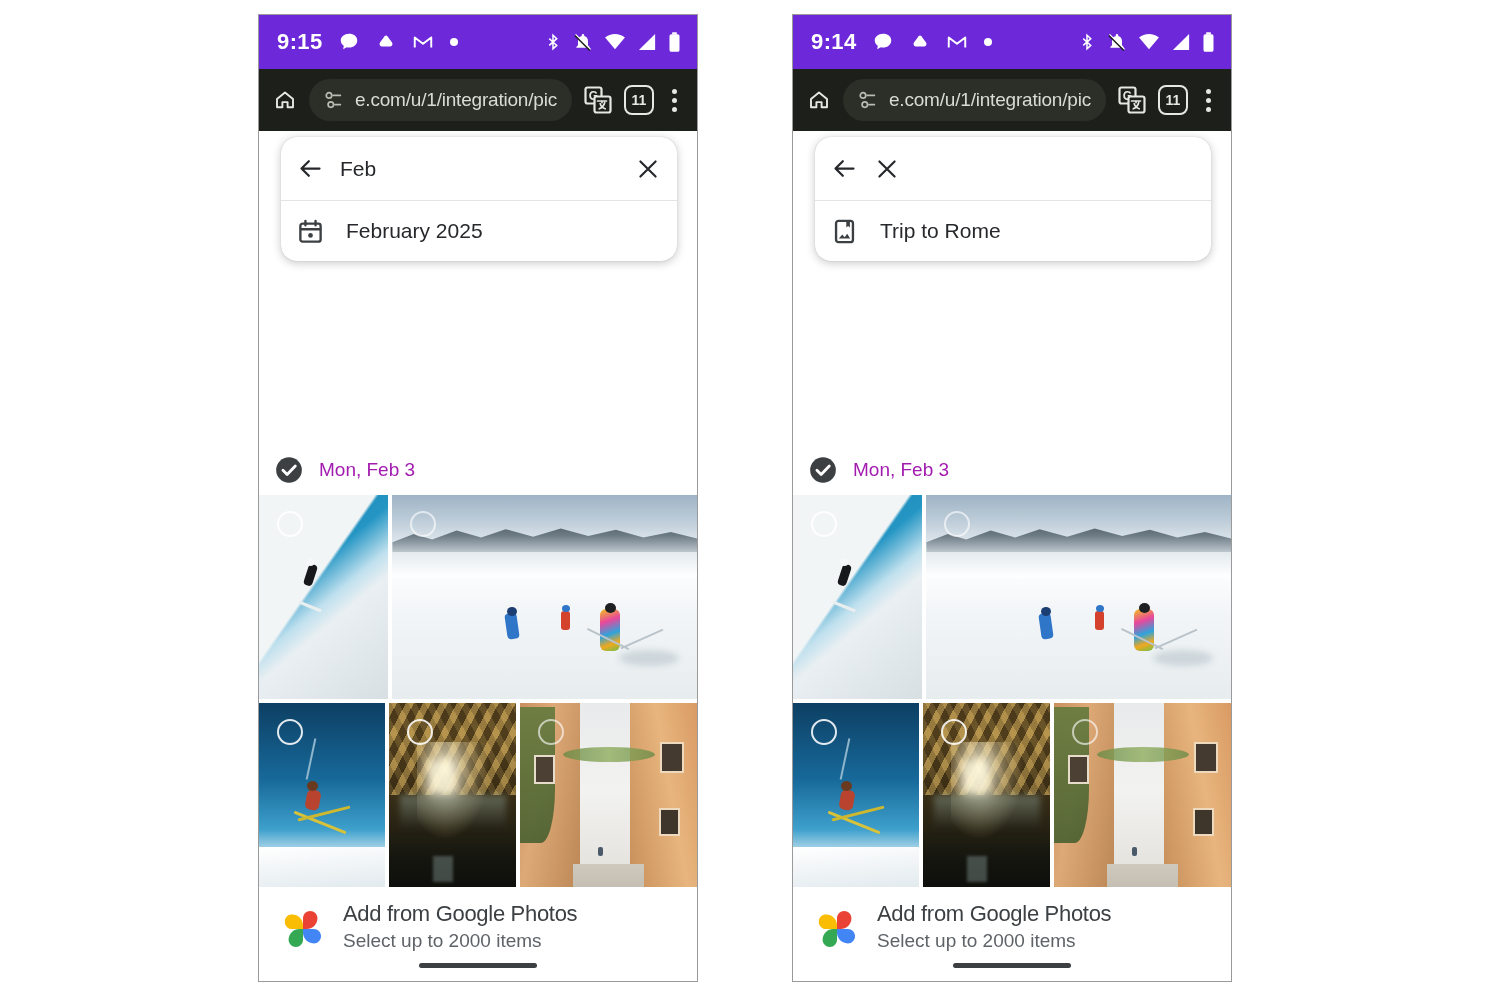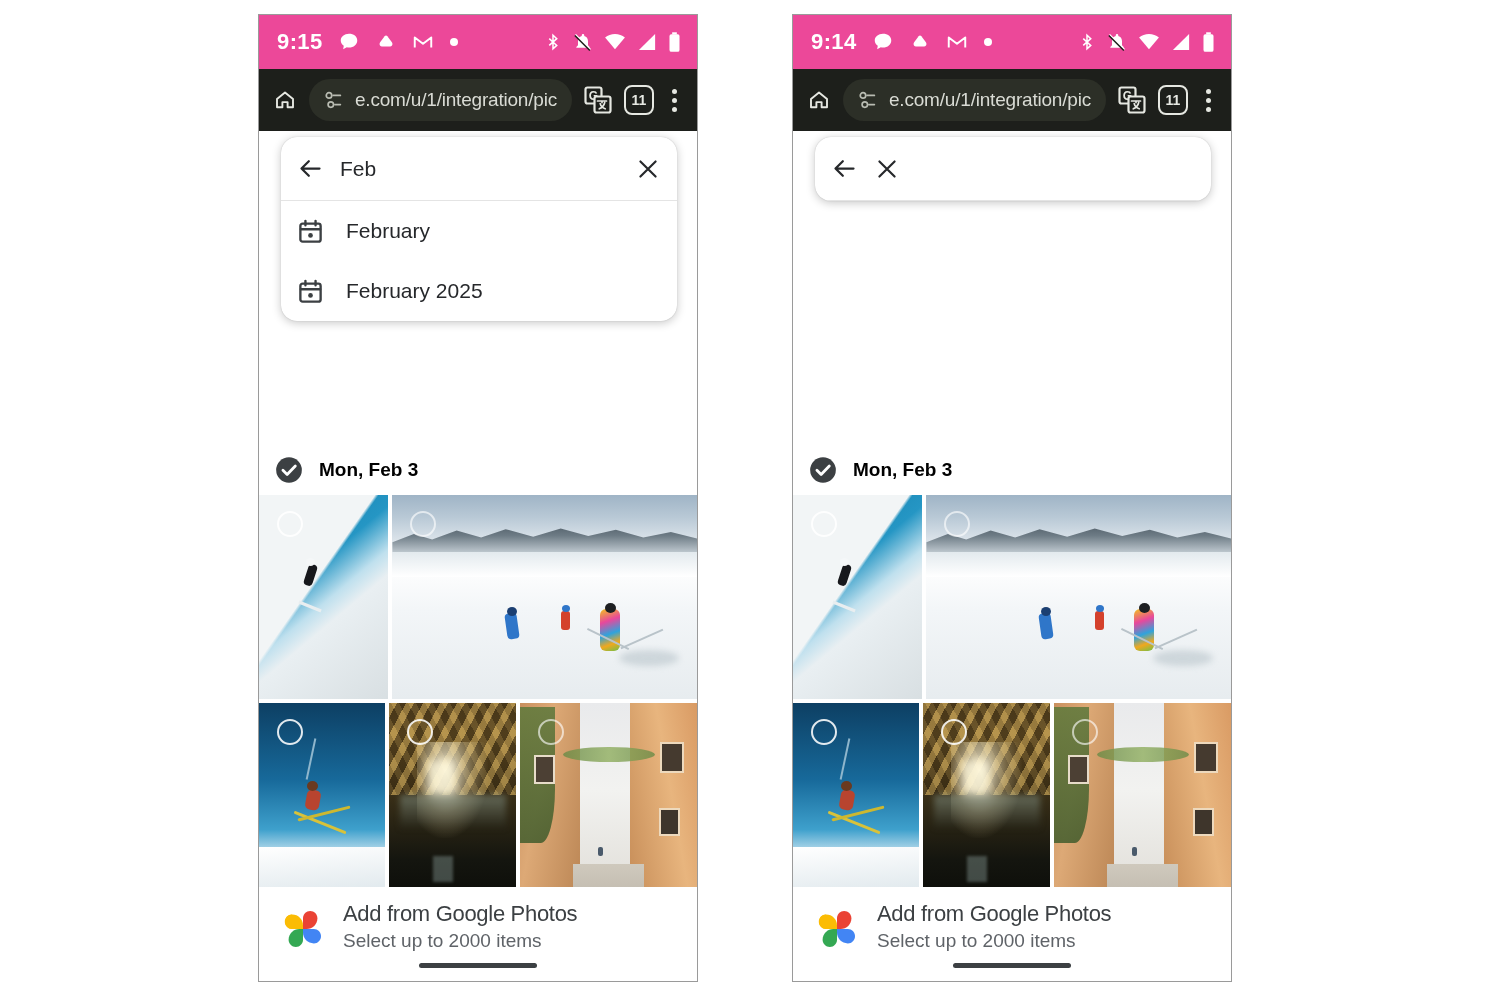--- a/index.html
+++ b/index.html
@@ -13,21 +13,21 @@
 
   .phone {
     position: absolute; top: 14px; width: 440px; height: 968px;
     background: #ffffff; border: 1px solid #9a9a9a; overflow: hidden;
   }
   .phone-left  { left: 258px; }
   .phone-right { left: 792px; }
 
   
   .statusbar {
-    height: 54px; background: #ec4899; position: relative;
+    height: 54px; background: #6d28d9; position: relative;
     display: flex; align-items: center; padding: 0 18px;
   }
   .sb-left { display: flex; align-items: center; gap: 15px; }
   .sb-time { color: #fff; font-size: 22px; font-weight: 700; letter-spacing: .4px; }
   .sb-right { position: absolute; right: 16px; top: 0; height: 54px;
               display: flex; align-items: center; gap: 11px; }
 
   
   .browserbar {
     height: 62px; background: #1d1f1b; display: flex; align-items: center;
@@ -68,21 +68,21 @@
   .caret { display: inline-block; width: 1.7px; height: 25px; background: #26282b; margin-left: 2px; }
   .sugg { height: 60px; display: flex; align-items: center; padding: 0 16px; gap: 22px; }
   .sugg-label { font-size: 21px; color: #26282b; }
 
   
   .dateheader {
     position: absolute; left: 0; top: 314px; width: 100%; height: 50px;
     display: flex; align-items: center; gap: 16px; padding-left: 16px;
     background: #fff;
   }
-  .datelabel { font-size: 19px; font-weight: 700; color: #000000; }
+  .datelabel { font-size: 19px; font-weight: 400; color: #a21caf; }
 
   
   .grid { position: absolute; left: 0; top: 364px; width: 100%; }
   .grow { display: flex; gap: 4px; margin-bottom: 4px; }
   .cell { position: relative; overflow: hidden; }
   .selcircle {
     position: absolute; left: 18px; top: 16px; width: 26px; height: 26px;
     border: 2.6px solid rgba(255,255,255,.88); border-radius: 50%;
   }
   .selcircle.dim { border-color: rgba(255,255,255,.62); }
@@ -299,30 +299,20 @@
             </span>
           </div>
           <div class="sugg">
             <span style="display: inline-flex; align-items: center;">
               <svg width="27" height="27" viewBox="0 0 24 24">
                 <rect x="3" y="5" width="18" height="16" rx="2" fill="none" stroke="#3c4043" stroke-width="2.1"></rect>
                 <path stroke="#3c4043" stroke-width="2.1" stroke-linecap="round" d="M7.5 2.5v4M16.5 2.5v4M3.4 10h17.2"></path>
                 <circle cx="12" cy="15.5" r="2.1" fill="#3c4043"></circle>
               </svg>
             </span>
-            <span class="sugg-label">February</span>
-          </div>
-          <div class="sugg">
-            <span style="display: inline-flex; align-items: center;">
-              <svg width="27" height="27" viewBox="0 0 24 24">
-                <rect x="3" y="5" width="18" height="16" rx="2" fill="none" stroke="#3c4043" stroke-width="2.1"></rect>
-                <path stroke="#3c4043" stroke-width="2.1" stroke-linecap="round" d="M7.5 2.5v4M16.5 2.5v4M3.4 10h17.2"></path>
-                <circle cx="12" cy="15.5" r="2.1" fill="#3c4043"></circle>
-              </svg>
-            </span>
             <span class="sugg-label">February 2025</span>
           </div>
         </div>
         <div class="bottomsheet">
           <span class="gp-logo" style="display: inline-flex; align-items: center;">
             <svg width="44" height="44" viewBox="0 0 44 44">
               <path fill="#FBBC04" d="M11 11c6.1 0 11 4.9 11 11H11C7 22 3.8 18.8 3.8 14.8S7 7.6 11 7.6V11z" transform="translate(0,0)"></path>
               <path fill="#FBBC04" d="M22 22H11.2C7.2 22 4 18.8 4 14.8S7.2 7.6 11.2 7.6c6 0 10.8 4.8 10.8 10.8V22z"></path>
               <path fill="#EA4335" d="M22 22V11.2C22 7.2 25.2 4 29.2 4s7.2 3.2 7.2 7.2c0 6-4.8 10.8-10.8 10.8H22z"></path>
               <path fill="#4285F4" d="M22 22h10.8c4 0 7.2 3.2 7.2 7.2s-3.2 7.2-7.2 7.2c-6 0-10.8-4.8-10.8-10.8V22z"></path>
@@ -521,20 +511,30 @@
               <svg width="27" height="27" viewBox="0 0 24 24">
                 <path fill="none" stroke="#26282b" stroke-width="2" stroke-linecap="round" stroke-linejoin="round" d="M20 12H4m6.5-6.5L4 12l6.5 6.5"></path>
               </svg>
             </span>
             <span style="display: inline-flex; align-items: center;">
               <svg width="26" height="26" viewBox="0 0 24 24">
                 <path fill="none" stroke="#26282b" stroke-width="2" stroke-linecap="round" d="M5 5l14 14M19 5L5 19"></path>
               </svg>
             </span>
           </div>
+          <div class="sugg">
+            <span style="display: inline-flex; align-items: center;">
+              <svg width="27" height="27" viewBox="0 0 24 24">
+                <rect x="4.5" y="2.5" width="15" height="19" rx="2.2" fill="none" stroke="#3c4043" stroke-width="2.1"></rect>
+                <path fill="#3c4043" d="M13.6 2.5h3.2v6l-1.6-1.4-1.6 1.4z"></path>
+                <path fill="#3c4043" d="M7 18.2l3-3.6 2.1 2.4 2.3-3.1 2.6 4.3z"></path>
+              </svg>
+            </span>
+            <span class="sugg-label">Trip to Rome</span>
+          </div>
         </div>
         <div class="bottomsheet">
           <span class="gp-logo" style="display: inline-flex; align-items: center;">
             <svg width="44" height="44" viewBox="0 0 44 44">
               <path fill="#FBBC04" d="M11 11c6.1 0 11 4.9 11 11H11C7 22 3.8 18.8 3.8 14.8S7 7.6 11 7.6V11z" transform="translate(0,0)"></path>
               <path fill="#FBBC04" d="M22 22H11.2C7.2 22 4 18.8 4 14.8S7.2 7.6 11.2 7.6c6 0 10.8 4.8 10.8 10.8V22z"></path>
               <path fill="#EA4335" d="M22 22V11.2C22 7.2 25.2 4 29.2 4s7.2 3.2 7.2 7.2c0 6-4.8 10.8-10.8 10.8H22z"></path>
               <path fill="#4285F4" d="M22 22h10.8c4 0 7.2 3.2 7.2 7.2s-3.2 7.2-7.2 7.2c-6 0-10.8-4.8-10.8-10.8V22z"></path>
               <path fill="#34A853" d="M22 22v10.8c0 4-3.2 7.2-7.2 7.2s-7.2-3.2-7.2-7.2c0-6 4.8-10.8 10.8-10.8H22z"></path>
             </svg>

